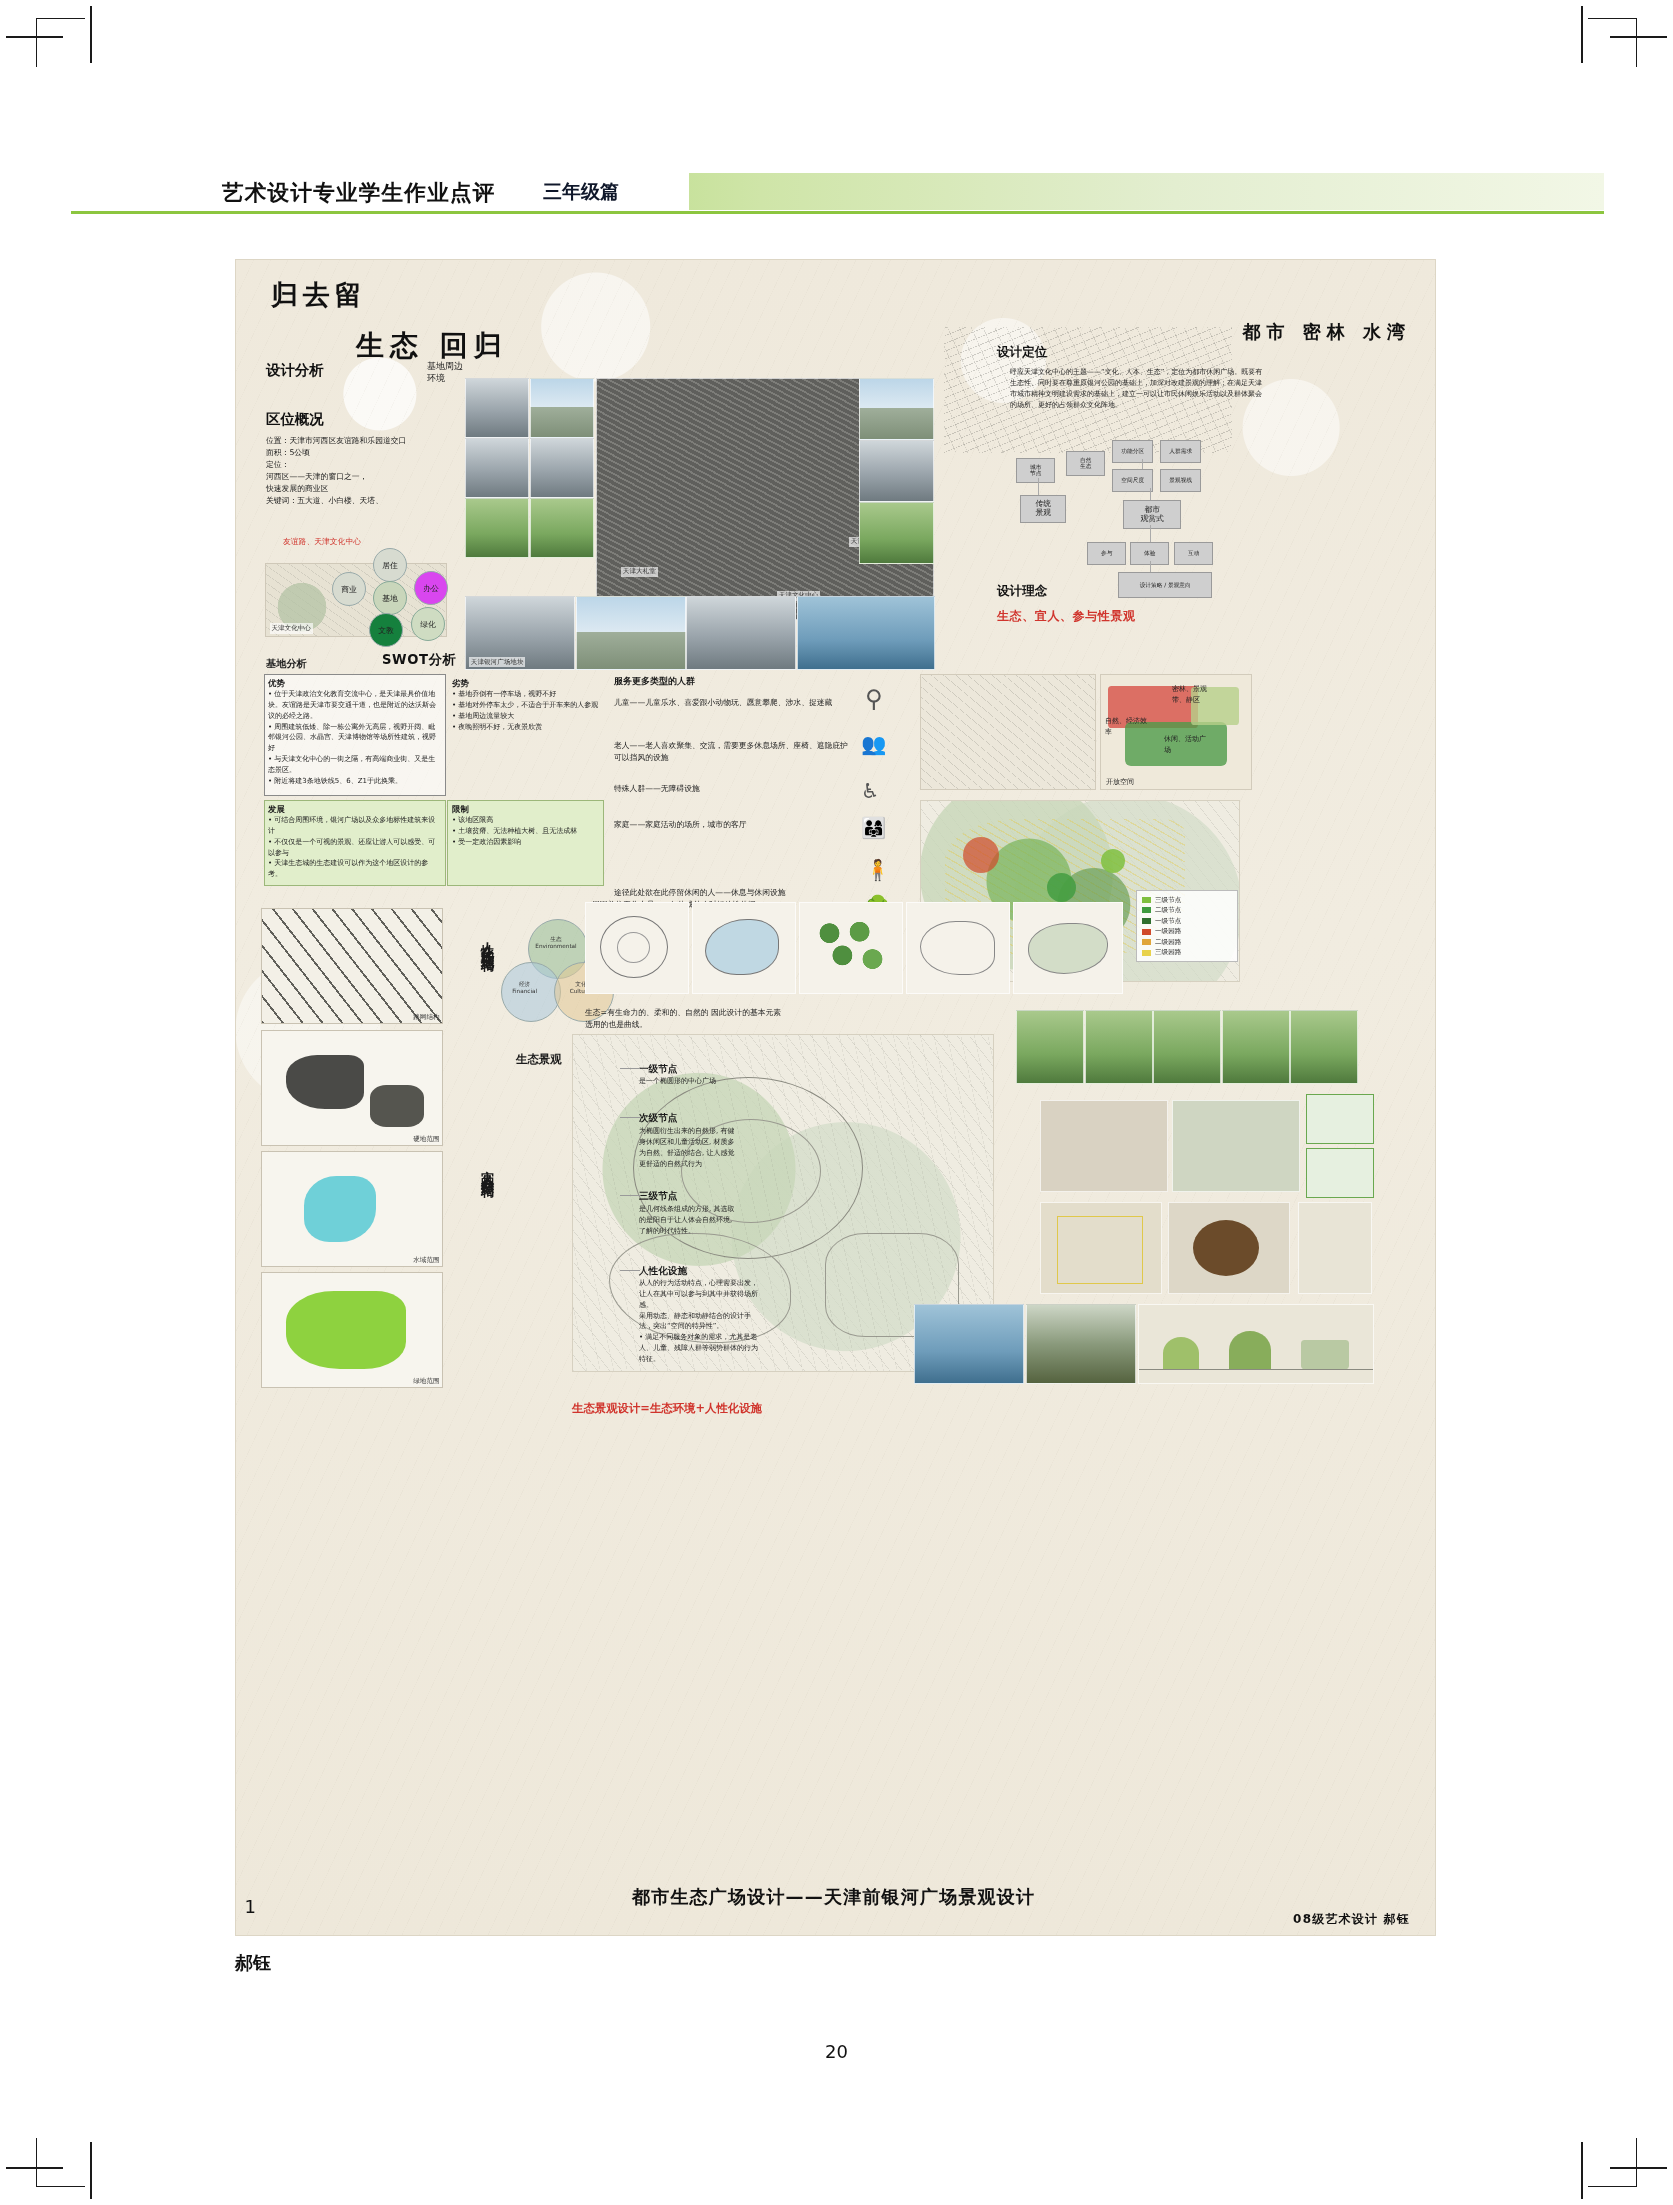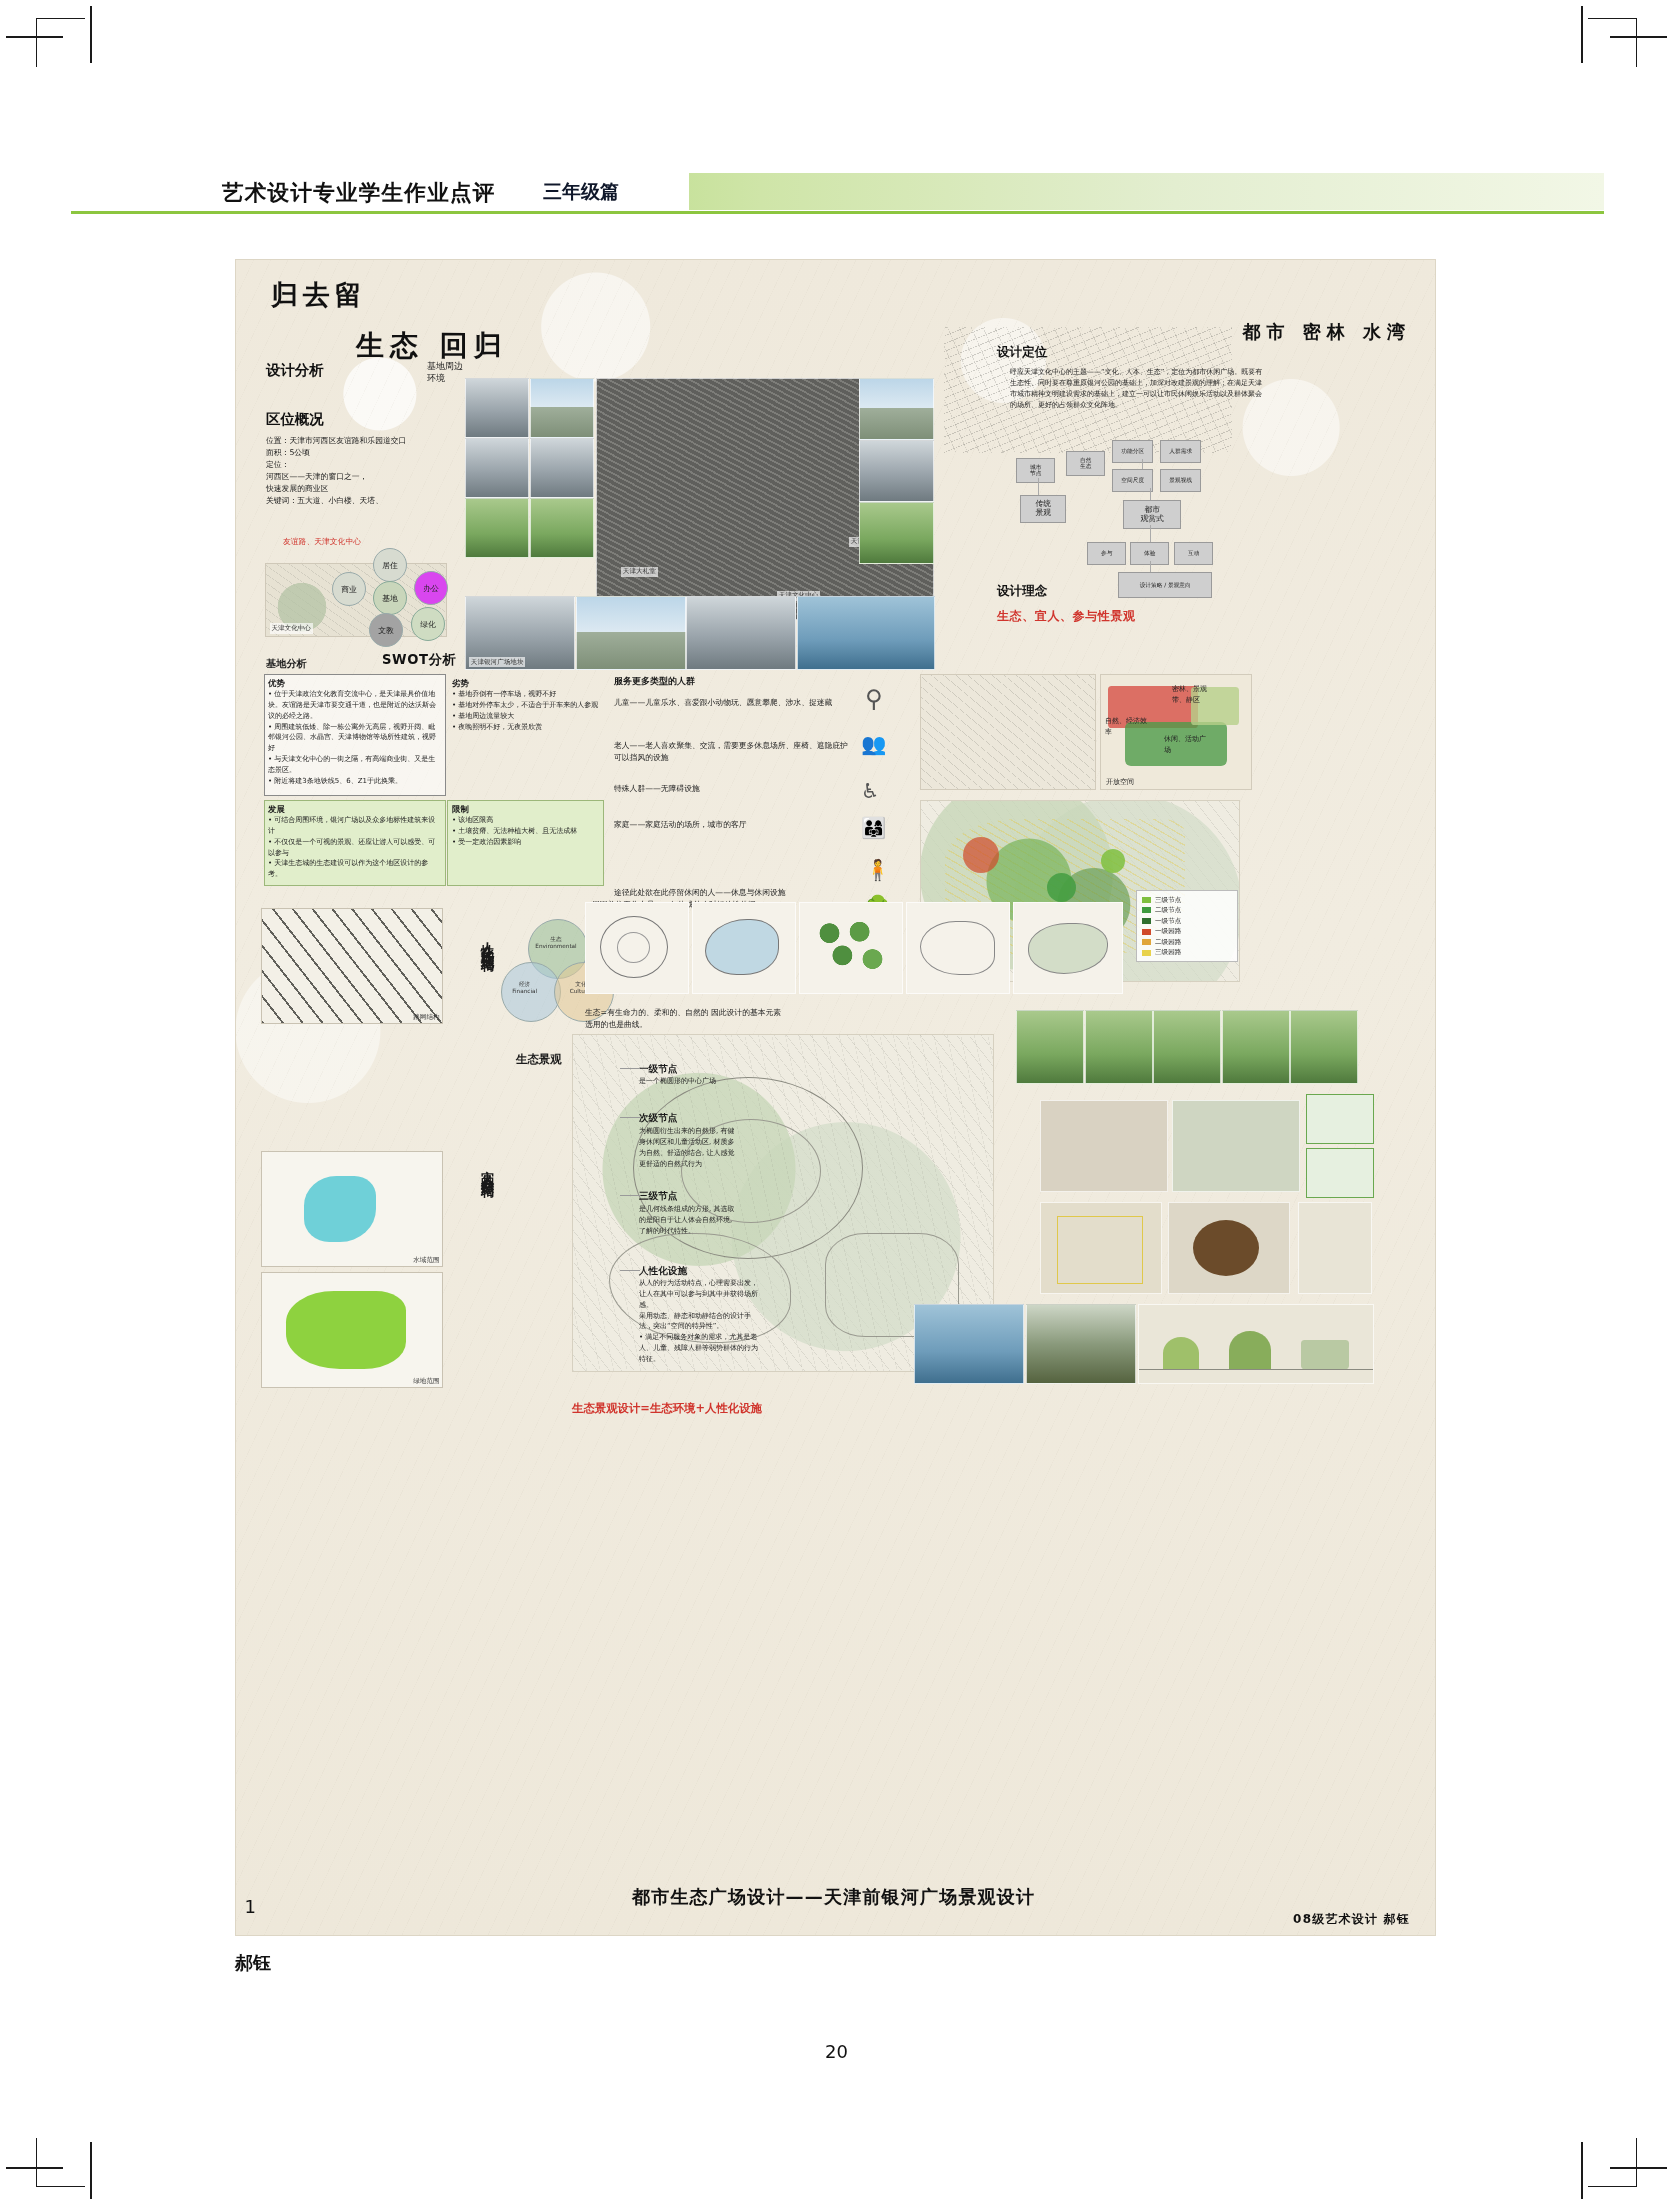--- a/index.html
+++ b/index.html
@@ -146,21 +146,21 @@
     <div class="imgbox" style="left:29px;top:303px;width:180px;height:72px;background:#e7e2d3;border:0.6px solid #cfc8b8;">
       <div style="position:absolute;inset:0;background:
          radial-gradient(circle at 20% 60%, rgba(180,195,165,.75) 0 24px, rgba(0,0,0,0) 24.6px),
          repeating-linear-gradient(35deg, rgba(140,140,130,.25) 0 0.6px, rgba(0,0,0,0) 0.6px 7.2px);"></div>
       <div class="capt" style="left:3.6px;bottom:2.4px;">天津文化中心</div>
     </div>
     <div style="position:absolute;left:137px;top:288px;width:32px;height:32px;border-radius:50%;background:#d7dbd0;border:0.6px solid #9aa;display:flex;align-items:center;justify-content:center;font-size:7.8px;">居住</div>
     <div style="position:absolute;left:96px;top:312px;width:32px;height:32px;border-radius:50%;background:#d7dbd0;border:0.6px solid #9aa;display:flex;align-items:center;justify-content:center;font-size:7.8px;">商业</div>
     <div style="position:absolute;left:137px;top:321px;width:32px;height:32px;border-radius:50%;background:#c9d6bb;border:0.6px solid #8a9;display:flex;align-items:center;justify-content:center;font-size:7.8px;">基地</div>
     <div style="position:absolute;left:178px;top:311px;width:32px;height:32px;border-radius:50%;background:#d946ef;border:0.6px solid #9aa;display:flex;align-items:center;justify-content:center;font-size:7.8px;">办公</div>
-    <div style="position:absolute;left:133px;top:353px;width:32px;height:32px;border-radius:50%;background:#a3a3a3;border:0.6px solid #9aa;display:flex;align-items:center;justify-content:center;font-size:7.8px;">文教</div>
+    <div style="position:absolute;left:133px;top:353px;width:32px;height:32px;border-radius:50%;background:#15803d;border:0.6px solid #9aa;display:flex;align-items:center;justify-content:center;font-size:7.8px;">文教</div>
     <div style="position:absolute;left:175px;top:347px;width:32px;height:32px;border-radius:50%;background:#cfdcc2;border:0.6px solid #8a9;display:flex;align-items:center;justify-content:center;font-size:7.8px;">绿化</div>
 
     <div class="lbl b" style="left:30px;top:396px;font-size:10.2px;">基地分析</div>
     <div class="sec-title" style="left:114px;top:391px;font-size:13.2px;letter-spacing:0.6px;margin-left:32px;">SWOT分析</div>
 
     <div class="lbl" style="left:191px;top:101px;width:36px;font-size:9px;line-height:1.3;">基地周边环境</div>
 
     <div class="imgbox aerial" style="left:360px;top:118px;width:336px;height:240px;">
       <div class="capt" style="left:24px;bottom:42px;">天津大礼堂</div>
       <div class="capt" style="left:180px;bottom:18px;">天津文化中心</div>
@@ -300,20 +300,25 @@
       <div class="lg-row">
           <span class="sw" style="background:#e8d24a"></span>
           <span>三级园路</span>
         </div>
     </div>
 
     <div class="mini" style="left:25px;top:648px;width:180px;height:114px;">
       <div style="position:absolute;inset:0;background:repeating-linear-gradient(52deg, rgba(60,60,55,.8) 0 1.8px, rgba(0,0,0,0) 1.8px 15.6px), #f3f0e7;"></div>
       <div class="minicap">路网结构</div>
     </div>
+    <div class="mini" style="left:25px;top:770px;width:180px;height:114px;">
+      <div style="position:absolute;left:24px;top:24px;width:78px;height:54px;background:#4a4a47;border-radius:40% 20% 30% 50%;"></div>
+      <div style="position:absolute;left:108px;top:54px;width:54px;height:42px;background:#55554f;border-radius:30%;"></div>
+      <div class="minicap">硬地范围</div>
+    </div>
     <div class="mini" style="left:25px;top:891px;width:180px;height:114px;">
       <div style="position:absolute;left:42px;top:24px;width:72px;height:66px;background:#6fd0d8;border-radius:45% 30% 50% 35%;"></div>
       <div class="minicap">水域范围</div>
     </div>
     <div class="mini" style="left:25px;top:1012px;width:180px;height:114px;">
       <div style="position:absolute;left:24px;top:18px;width:120px;height:78px;background:#8ed23f;border-radius:40% 25% 35% 45%;"></div>
       <div class="minicap">绿地范围</div>
     </div>
 
     <div class="vennwrap" style="left:258px;top:659px;width:126px;height:114px;">

